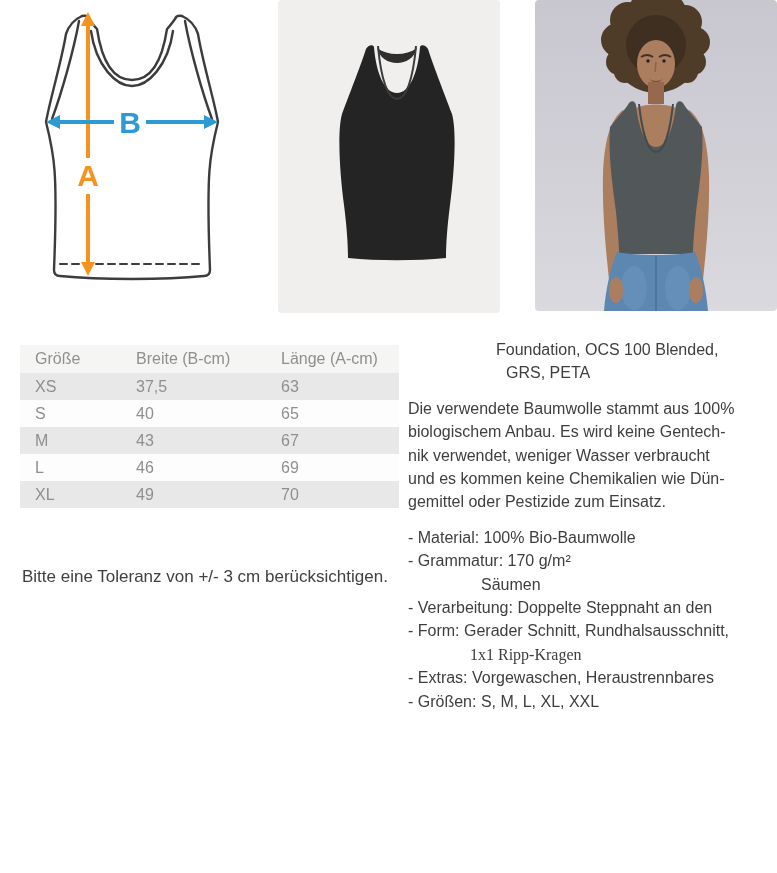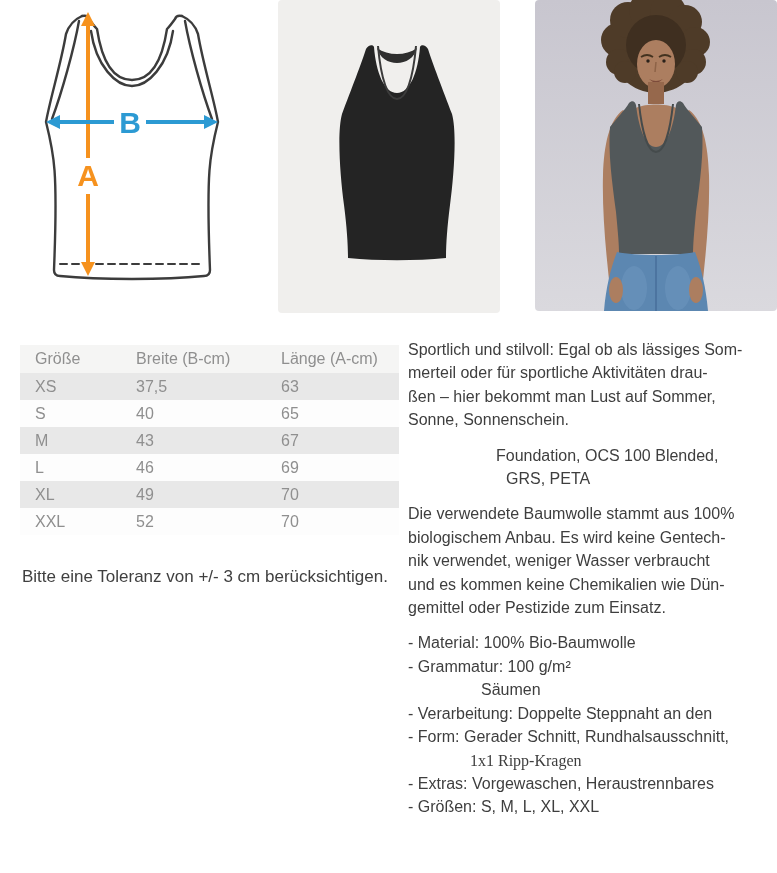--- a/index.html
+++ b/index.html
@@ -149,51 +149,40 @@
       <tr>
         <td>L</td>
         <td>46</td>
         <td>69</td>
       </tr>
       <tr>
         <td>XL</td>
         <td>49</td>
         <td>70</td>
       </tr>
-      <tr>
-        <td>XXL</td>
-        <td>52</td>
-        <td>70</td>
-      </tr>
     </tbody>
 </table>
 
 <div id="tolerance-note" class="abs">Bitte eine Toleranz von +/- 3 cm berücksichtigen.</div>
 
 <div id="product-description" class="abs">
-    <div class="block paragraph">
-      <div class="line">Sportlich und stilvoll: Egal ob als lässiges Som-</div>
-      <div class="line">merteil oder für sportliche Aktivitäten drau-</div>
-      <div class="line">ßen – hier bekommt man Lust auf Sommer,</div>
-      <div class="line">Sonne, Sonnenschein.</div>
-    </div>
     <div class="block paragraph">
       <div class="line" style="padding-left: 88px;">Foundation, OCS 100 Blended,</div>
       <div class="line" style="padding-left: 98px;">GRS, PETA</div>
     </div>
     <div class="block paragraph">
       <div class="line">Die verwendete Baumwolle stammt aus 100%</div>
       <div class="line">biologischem Anbau. Es wird keine Gentech-</div>
       <div class="line">nik verwendet, weniger Wasser verbraucht</div>
       <div class="line">und es kommen keine Chemikalien wie Dün-</div>
       <div class="line">gemittel oder Pestizide zum Einsatz.</div>
     </div>
     <div class="block list">
       <div class="line">- Material: 100% Bio-Baumwolle</div>
-      <div class="line">- Grammatur: 100 g/m²</div>
+      <div class="line">- Grammatur: 170 g/m²</div>
       <div class="line" style="padding-left: 73px;">Säumen</div>
       <div class="line">- Verarbeitung: Doppelte Steppnaht an den</div>
       <div class="line">- Form: Gerader Schnitt, Rundhalsausschnitt,</div>
       <div class="line" style="padding-left: 62px; font-family: Liberation Serif, serif;">1x1 Ripp-Kragen</div>
       <div class="line">- Extras: Vorgewaschen, Heraustrennbares</div>
       <div class="line">- Größen: S, M, L, XL, XXL</div>
     </div>
   </div>
 
 </body></html>

